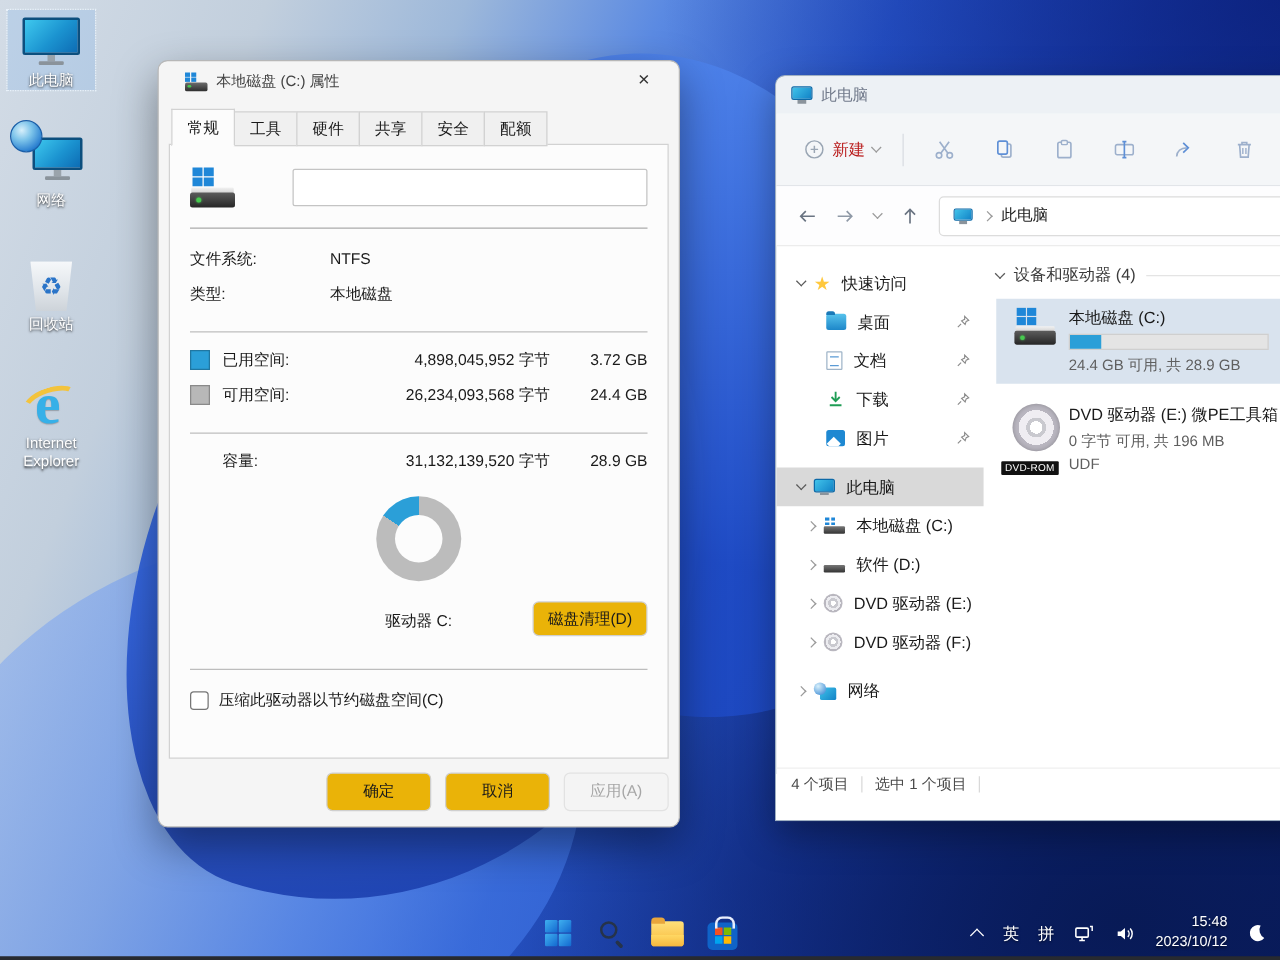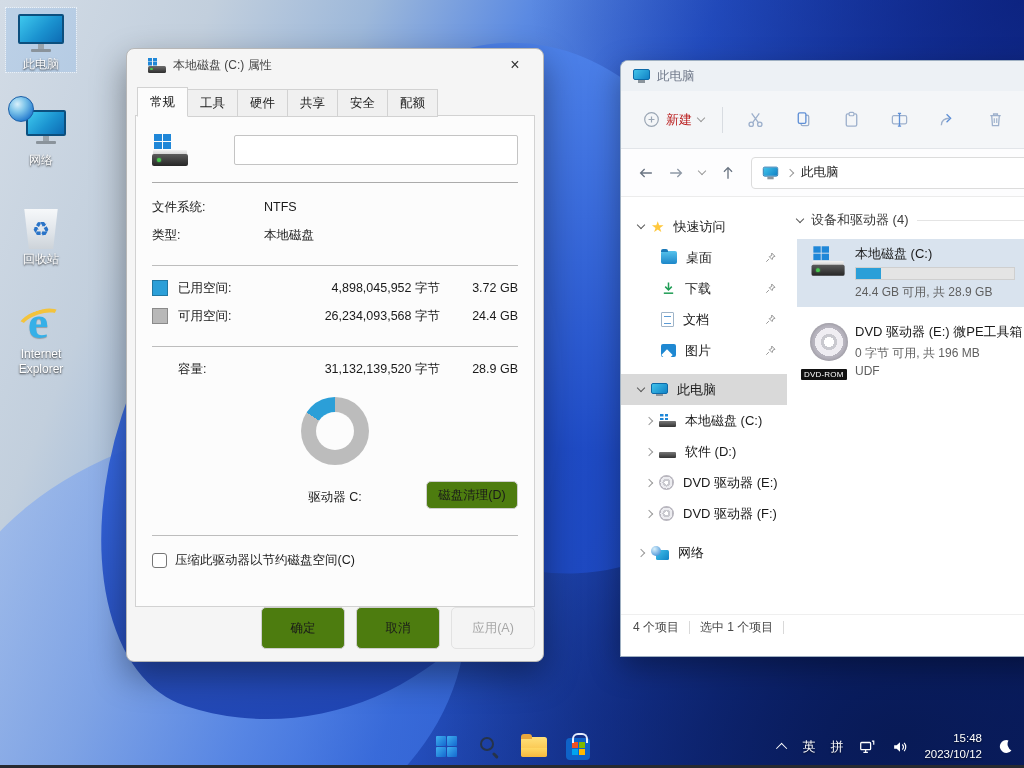--- a/index.html
+++ b/index.html
@@ -114,34 +114,34 @@
   .donut-wrap { display:flex; justify-content:center; margin-top:14px; }
   .donut { width:68px; height:68px; border-radius:50%;
     background:conic-gradient(from calc(var(--up) * -3.6deg),
       #2b9fd8 0deg calc(var(--up) * 3.6deg), #bcbcbc calc(var(--up) * 3.6deg) 360deg);
     display:flex; align-items:center; justify-content:center; }
   .donut .hole { width:38px; height:38px; border-radius:50%; background:#fcfcfc; }
 
   .caption-row { position:relative; margin:18px 8px 16px; height:28px; }
   .caption-row .cap { position:absolute; left:0; right:0; text-align:center; top:6px; font-size:12.5px; }
   .btn { display:inline-flex; align-items:center; justify-content:center;
-    background:#4d7c0f; border:1px solid #cfcfcf; border-radius:5px; font-size:12.5px; color:#1a1a1a; }
+    background:#eab308; border:1px solid #cfcfcf; border-radius:5px; font-size:12.5px; color:#1a1a1a; }
   .cleanup-btn { position:absolute; right:0; top:-2px; width:92px; height:28px; }
 
   .cb-row { display:flex; align-items:center; margin:16px 8px 0; }
   .cb-row:first-of-type { margin-top:20px; }
   .cb { width:15px; height:15px; border:1px solid #767676; border-radius:3px; background:#fff;
     margin-right:8px; position:relative; flex:0 0 15px; }
   .cb.checked { background:#0067c4; border-color:#0067c4; }
   .cb.checked::after { content:""; position:absolute; left:4.5px; top:1.5px; width:4px; height:8px;
     border-right:1.8px solid #fff; border-bottom:1.8px solid #fff; transform:rotate(42deg); }
   .cb-lbl { font-size:12.5px; }
 
   .d-footer { position:absolute; right:8px; bottom:12px; display:flex; gap:11px; }
-  .d-footer .btn { width:84px; height:42px; }
+  .d-footer .btn { width:84px; height:31px; }
   .btn.disabled { background:#f4f4f4; color:#a6a6a6; border-color:#e2e2e2; }
 
   
   .explorer { position:absolute; left:620px; top:60px; width:430px; height:597px;
     background:#fff; border-radius:8px 0 0 0; border:1px solid #9fb0c2; border-right:none;
     box-shadow:0 10px 30px rgba(0,0,0,.35); overflow:hidden; color:#1a1a1a; }
   .ex-titlebar { height:30px; background:#edf1f5; display:flex; align-items:center; padding:0 12px; }
   .ex-titlebar .t-lbl { margin-left:7px; font-size:12.5px; color:#70798a; }
   .mon-sm { position:relative; width:17px; height:14px; }
   .mon-sm .scr { width:17px; height:11px; border-radius:2px;
@@ -419,35 +419,35 @@
           <span class="sb-folder blue"></span>
           <span class="sb-lbl">桌面</span>
           <span class="sb-pin">
             <svg class="ico" width="13" height="13" viewBox="0 0 16 16">
                 <path d="M9.5 2.5l4 4-2.5 1-1 3L6.5 7l3-1.5z" fill="none" stroke="#8a8a8a" stroke-width="1.1"></path>
                 <path d="M6 10L2.8 13.2" stroke="#8a8a8a" stroke-width="1.1"></path>
               </svg>
           </span>
         </div>
         <div class="sb-row child">
-          <svg class="ico" width="15" height="15" viewBox="0 0 16 16">
-            <path d="M8 1.5v8M4.5 6L8 9.5 11.5 6" fill="none" stroke="#1f9d55" stroke-width="1.6"></path>
-            <path d="M3 13h10" stroke="#1f9d55" stroke-width="1.6"></path>
-          </svg>
-          <span class="sb-lbl">下载</span>
+          <span class="sb-doc"></span>
+          <span class="sb-lbl">文档</span>
           <span class="sb-pin">
             <svg class="ico" width="13" height="13" viewBox="0 0 16 16">
                 <path d="M9.5 2.5l4 4-2.5 1-1 3L6.5 7l3-1.5z" fill="none" stroke="#8a8a8a" stroke-width="1.1"></path>
                 <path d="M6 10L2.8 13.2" stroke="#8a8a8a" stroke-width="1.1"></path>
               </svg>
           </span>
         </div>
         <div class="sb-row child">
-          <span class="sb-doc"></span>
-          <span class="sb-lbl">文档</span>
+          <svg class="ico" width="15" height="15" viewBox="0 0 16 16">
+            <path d="M8 1.5v8M4.5 6L8 9.5 11.5 6" fill="none" stroke="#1f9d55" stroke-width="1.6"></path>
+            <path d="M3 13h10" stroke="#1f9d55" stroke-width="1.6"></path>
+          </svg>
+          <span class="sb-lbl">下载</span>
           <span class="sb-pin">
             <svg class="ico" width="13" height="13" viewBox="0 0 16 16">
                 <path d="M9.5 2.5l4 4-2.5 1-1 3L6.5 7l3-1.5z" fill="none" stroke="#8a8a8a" stroke-width="1.1"></path>
                 <path d="M6 10L2.8 13.2" stroke="#8a8a8a" stroke-width="1.1"></path>
               </svg>
           </span>
         </div>
         <div class="sb-row child">
           <span class="sb-pic"></span>
           <span class="sb-lbl">图片</span>

